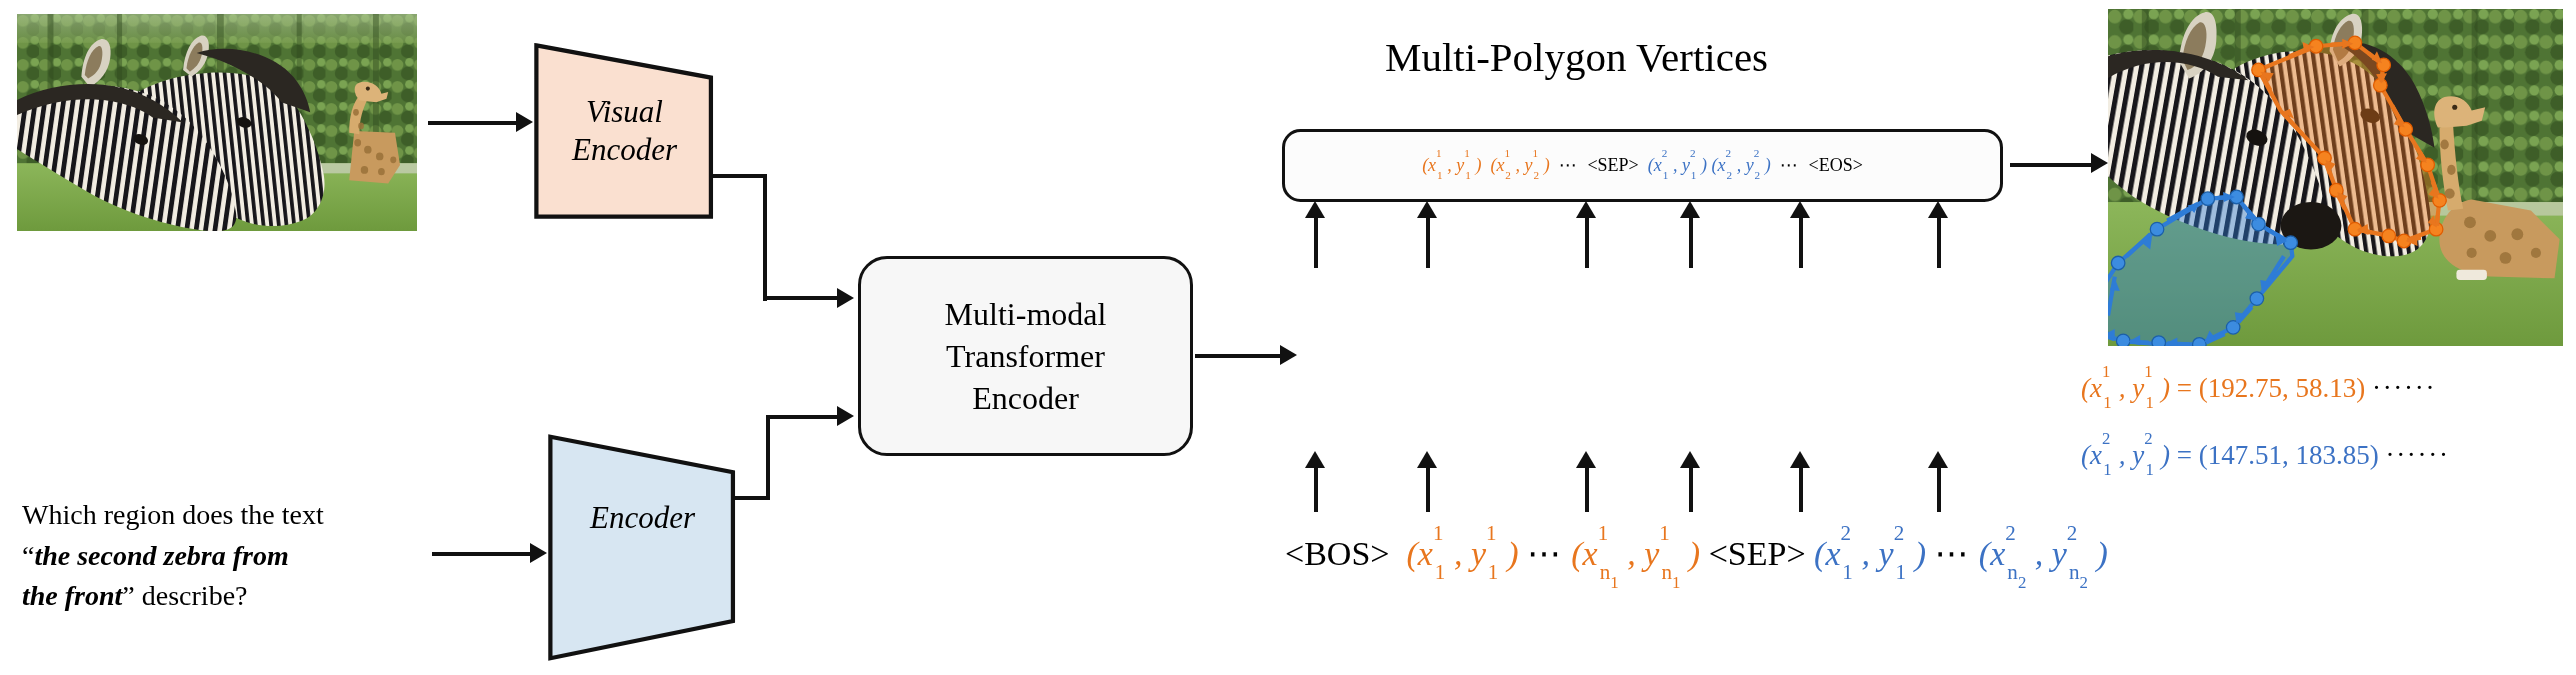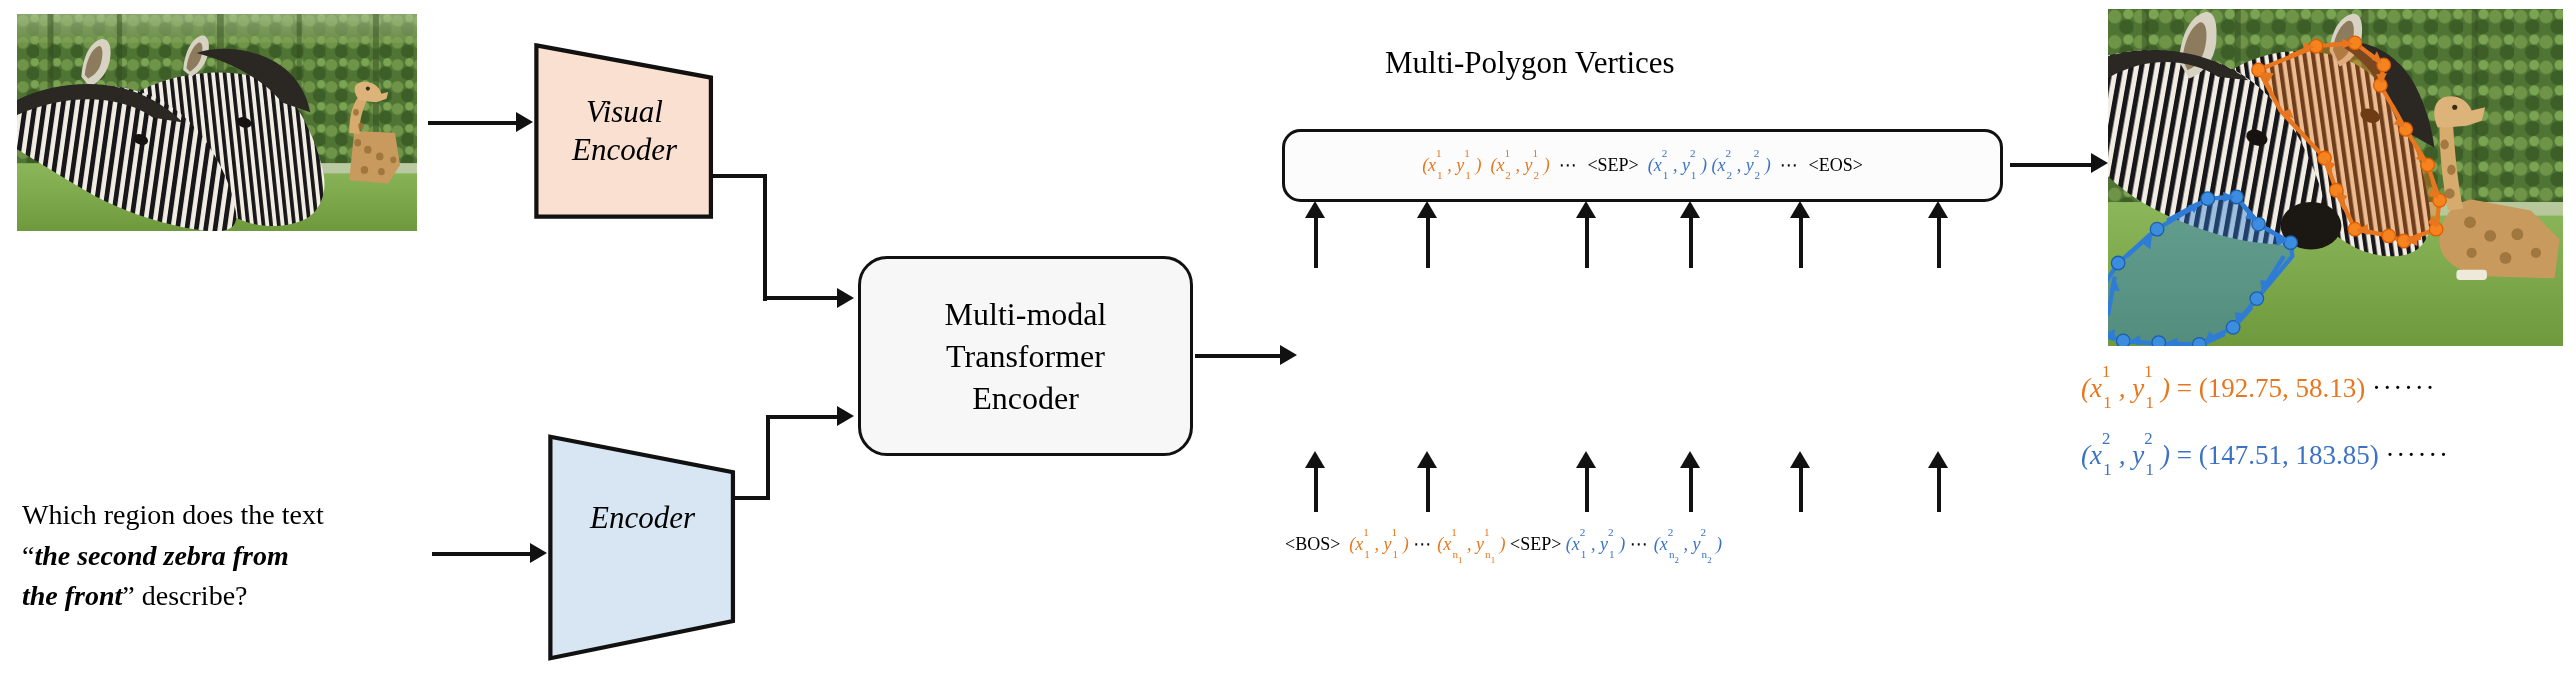--- a/index.html
+++ b/index.html
@@ -39,23 +39,23 @@
     line-height: 0;
     position: relative;
   }
   .tok sup { top: -0.62em; }
   .tok sub { bottom: -0.30em; left: -0.42em; }
   .tok sub.wide { left: -0.40em; }
   .tok sub sub { font-size: 0.80em; bottom: -0.22em; left: 0; }
 
   
   #title {
-    font-size: 31px;
+    font-size: 41px;
     left: 1385px;
-    top: 44px;
+    top: 32px;
   }
 
   
   .photo {
     position: absolute;
     overflow: hidden;
     background: #6d8a4a;
   }
 
   
@@ -130,21 +130,21 @@
     line-height: 1.45;
     white-space: normal;
     width: 364px;
   }
   #question b { font-weight: bold; font-style: italic; }
 
   
   #bottom-seq {
     left: 1285px;
     top: 533px;
-    font-size: 18px;
+    font-size: 34px;
   }
 
   
   .coord-line { font-size: 27px; }
   #coord1 { left: 2081px; top: 372px; }
   #coord2 { left: 2081px; top: 439px; font-family: Liberation Serif, serif; }
   .ell { letter-spacing: 1.7px; color: #000; font-style: normal; }
 </style>
 </head>
 <body>

